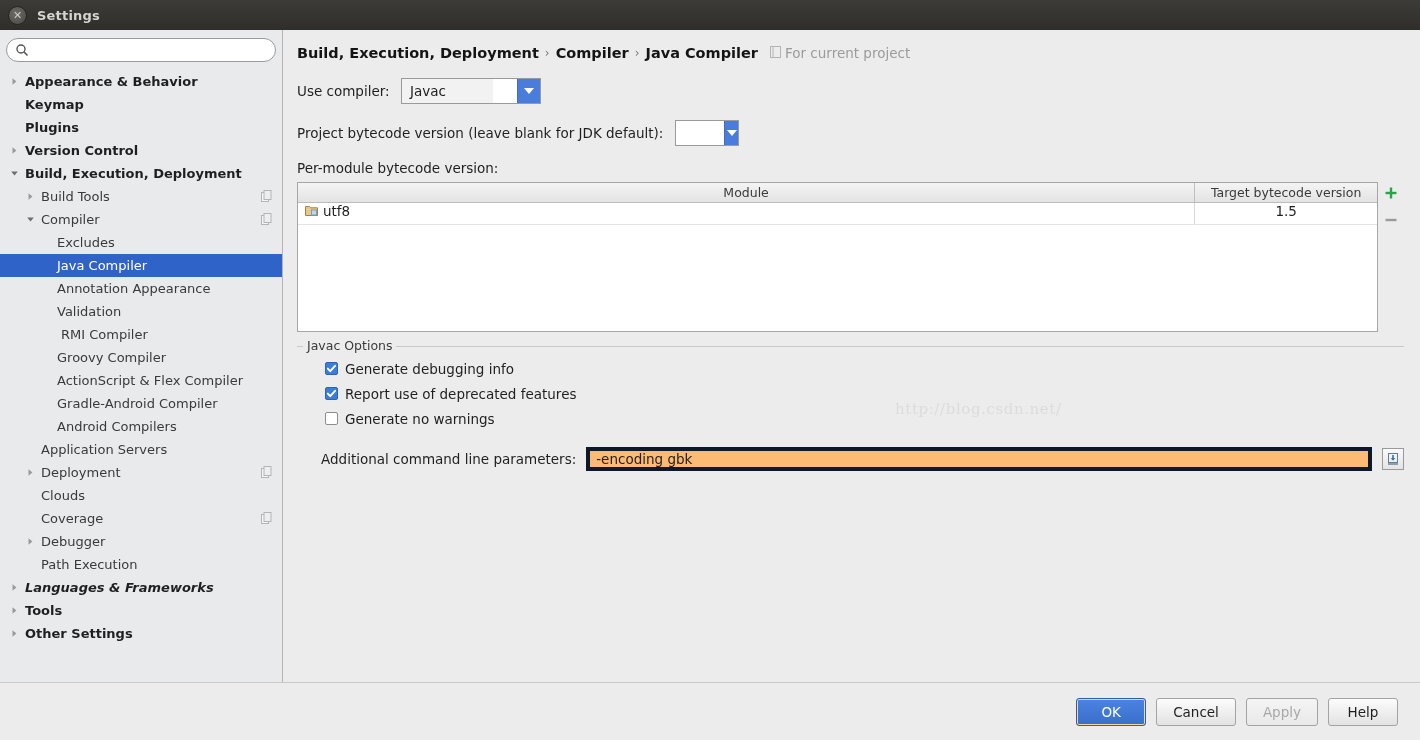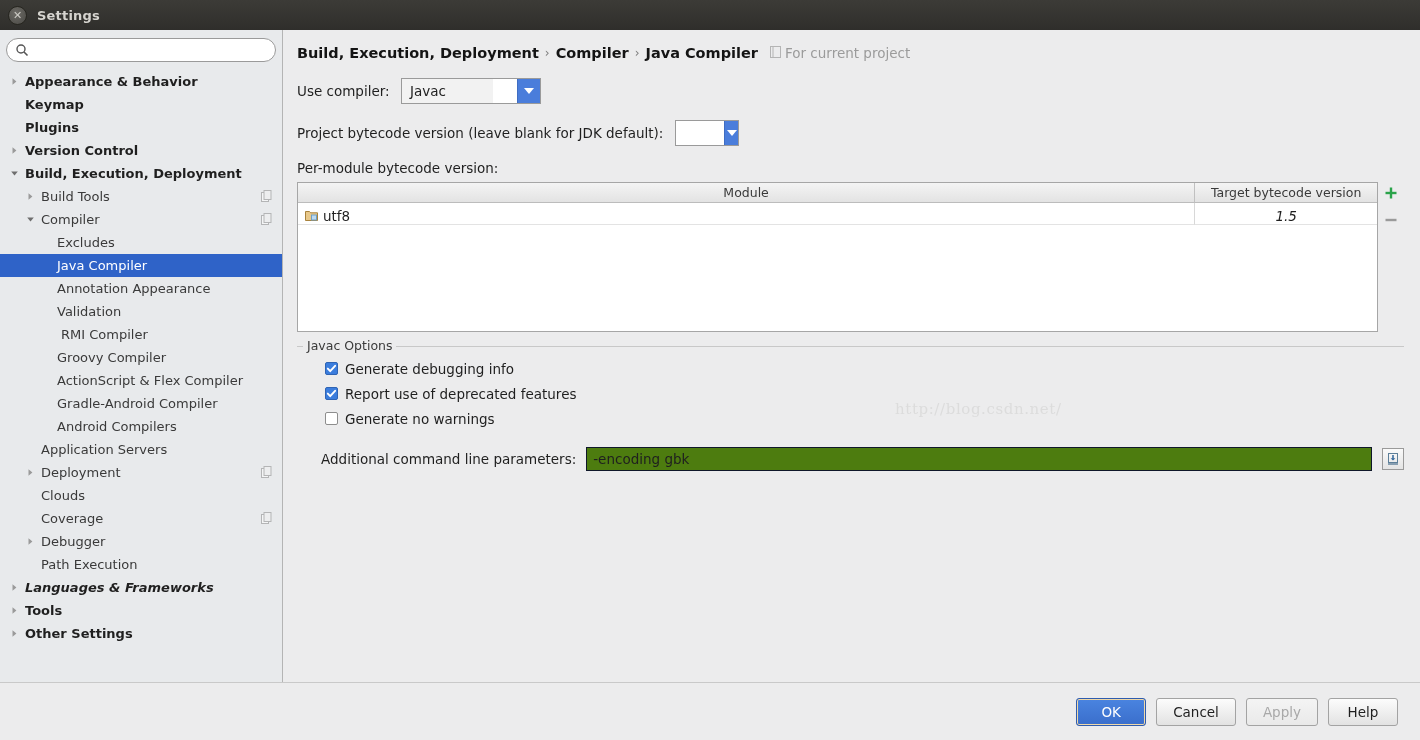--- a/index.html
+++ b/index.html
@@ -129,28 +129,27 @@
     background: linear-gradient(#f4f4f4, #e3e3e3);
     border-right: 1px solid #c0c0c0; border-bottom: 1px solid #bcbcbc;
     display: flex; align-items: center; justify-content: center;
     font-size: 12.5px; color: #3a3a3a; box-sizing: border-box;
   }
   .th.col-module { flex: 1; }
   .th.col-target { width: 182px; border-right: 0; }
   .trow { display: flex; height: 22px; }
   .td {
     border-right: 1px solid #d8d8d8; border-bottom: 1px solid #e3e3e3;
-    display: flex; align-items: flex-end; box-sizing: border-box;
+    display: flex; align-items: flex-start; box-sizing: border-box;
     font-size: 13.5px; color: #1f1f1f;
   }
   .td.col-module { flex: 1; padding-left: 7px; gap: 5px; }
   .td.col-target {
     width: 182px; border-right: 0;
     justify-content: center;
-    font-style: italic;
   }
   .table-btns {
     width: 26px; display: flex; flex-direction: column;
     align-items: center; padding-top: 2px; gap: 9px;
   }
   .tbtn {
     width: 20px; height: 18px; display: flex;
     align-items: center; justify-content: center;
   }
 
@@ -173,22 +172,22 @@
     display: flex; align-items: center; justify-content: center;
   }
   .cb.on { background: #3b7ddd; border-color: #2f64b4; }
   .opt-label { font-size: 13.5px; color: #1f1f1f; }
 
   .params-row {
     display: flex; align-items: center; gap: 10px;
     margin-top: 16px; margin-left: 24px;
   }
   .params-input {
-    flex: 1; height: 24px; background: #4d7c0f;
-    border: 1px solid #0f172a; box-sizing: border-box;
+    flex: 1; height: 24px; background: #fdba74;
+    border: 4px solid #0f172a; box-sizing: border-box;
     display: flex; align-items: center; padding: 0 6px;
     font-size: 13.5px; color: #1f1f1f;
   }
   .expand-btn {
     width: 22px; height: 22px; box-sizing: border-box;
     border: 1px solid #9a9a9a; background: linear-gradient(#fafafa, #e4e4e4);
     display: flex; align-items: center; justify-content: center;
   }
 
   .watermark {

